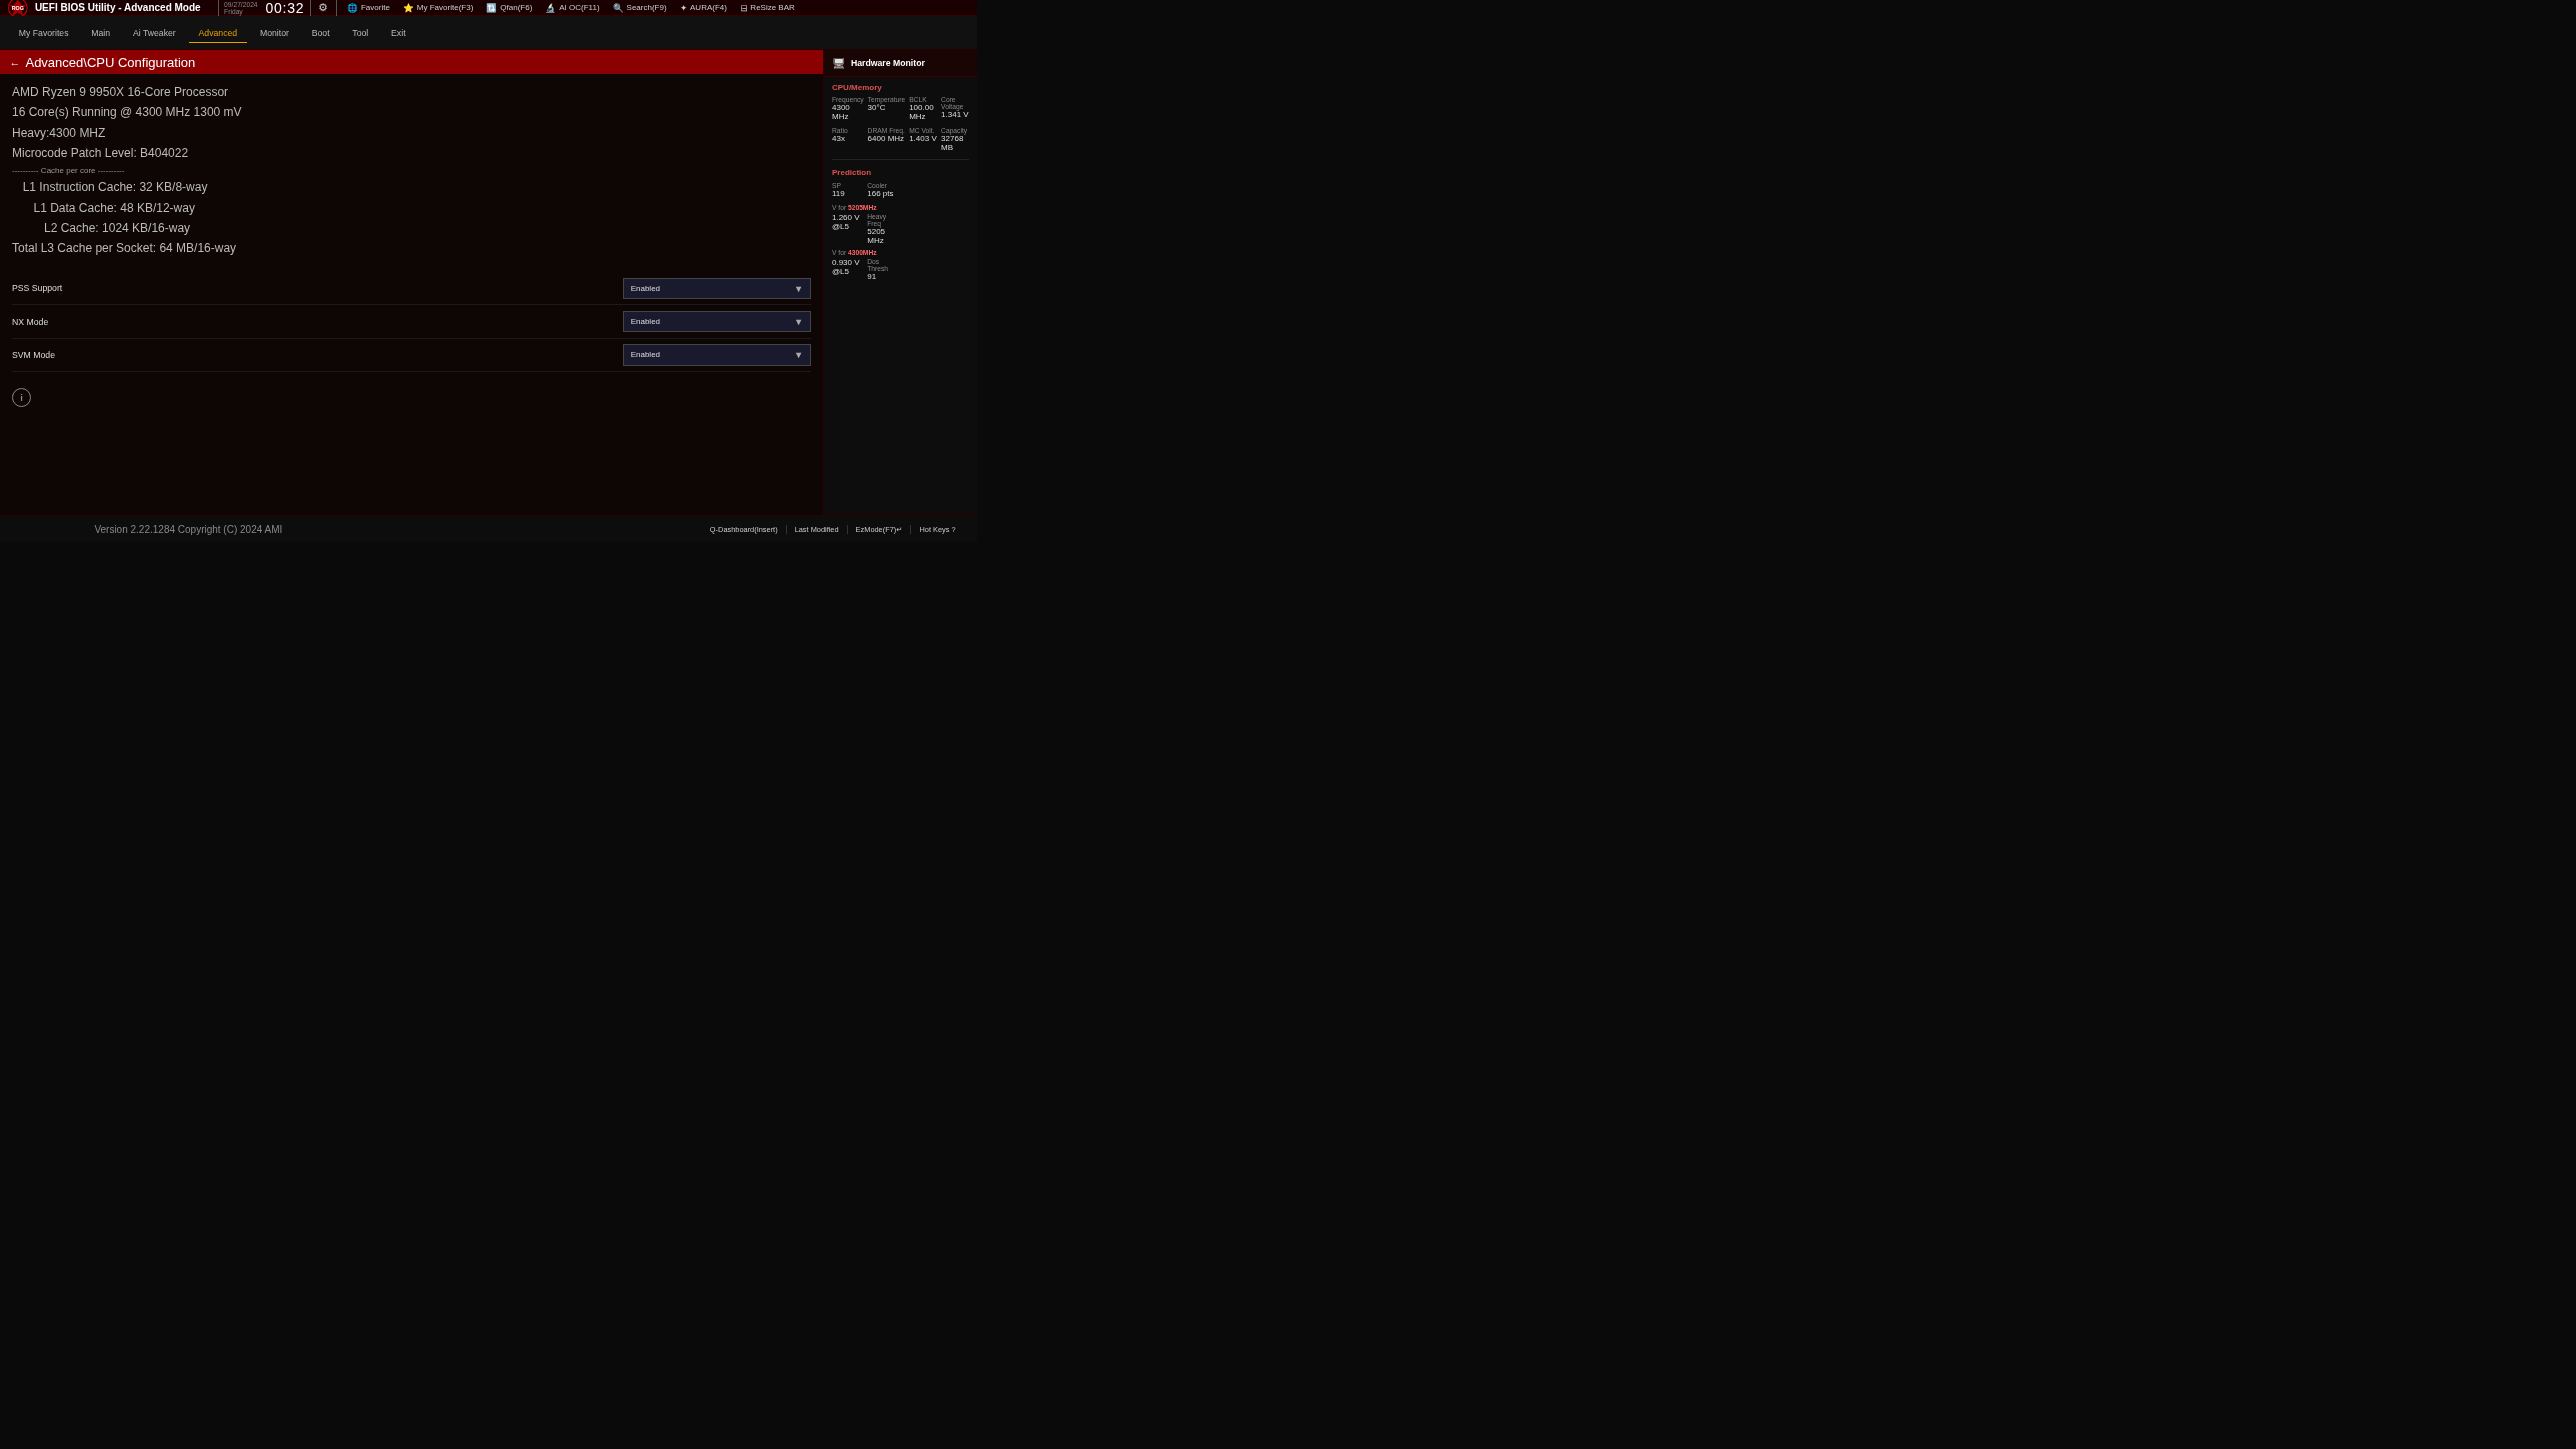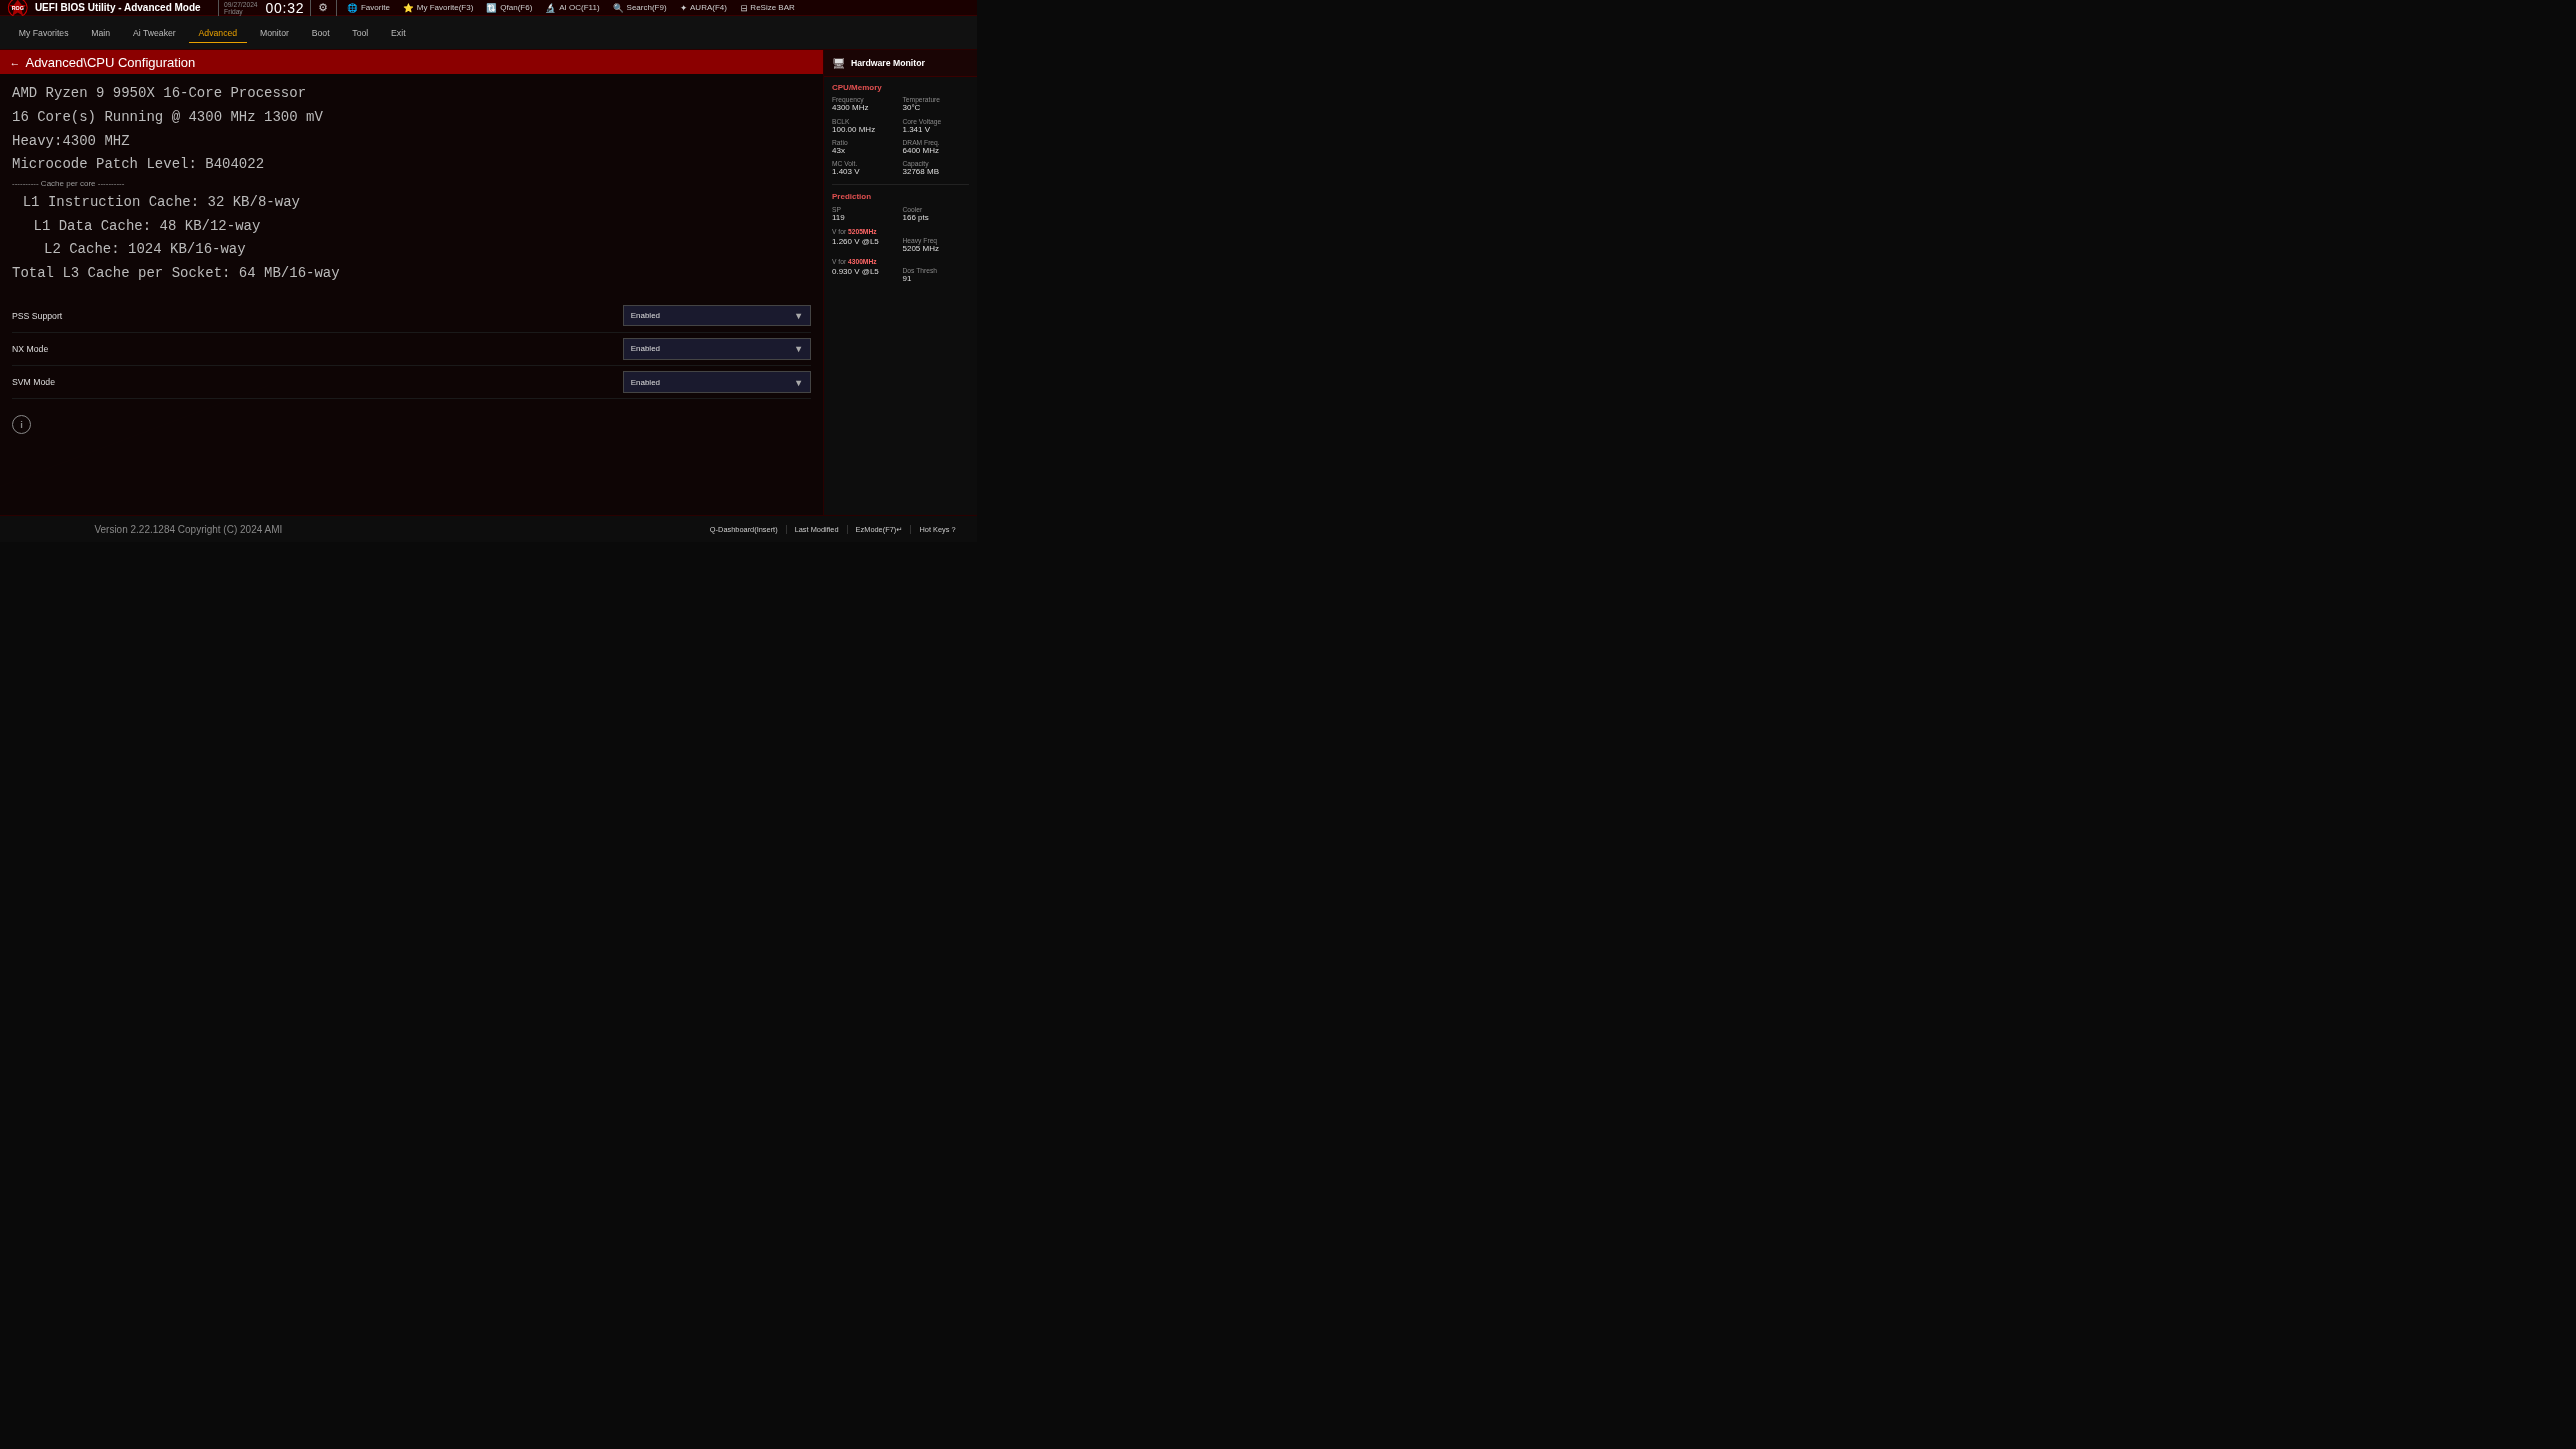--- a/index.html
+++ b/index.html
@@ -140,23 +140,22 @@
       font-size: 13px;
       font-weight: 500;
     }
 
     
     .cpu-info-section {
       padding: 8px 12px;
     }
     .cpu-info-line {
       color: #bbb;
-      font-size: 14px;
+      font-size: 12px;
       line-height: 1.7;
-      font-family: Liberation Mono, monospace;
     }
     .cache-header {
       color: #999;
       font-size: 8px;
       line-height: 1.7;
     }
 
     
     .settings-section {
       padding: 5.4px 12px;
@@ -234,21 +233,21 @@
       font-weight: 600;
     }
     .hw-section-title {
       color: #e05050;
       font-size: 8px;
       font-weight: 600;
       padding: 5.4px 8px 2.7px;
     }
     .hw-grid {
       display: grid;
-      grid-template-columns: 1fr 1fr;
+      grid-template-columns: 1fr 1fr 1fr 1fr;
       padding: 0 8px 2.7px;
       gap: 1.3px 4px;
     }
     .hw-metric {
       padding: 2px 0;
     }
     .hw-metric-label {
       color: #888;
       font-size: 6.7px;
     }

